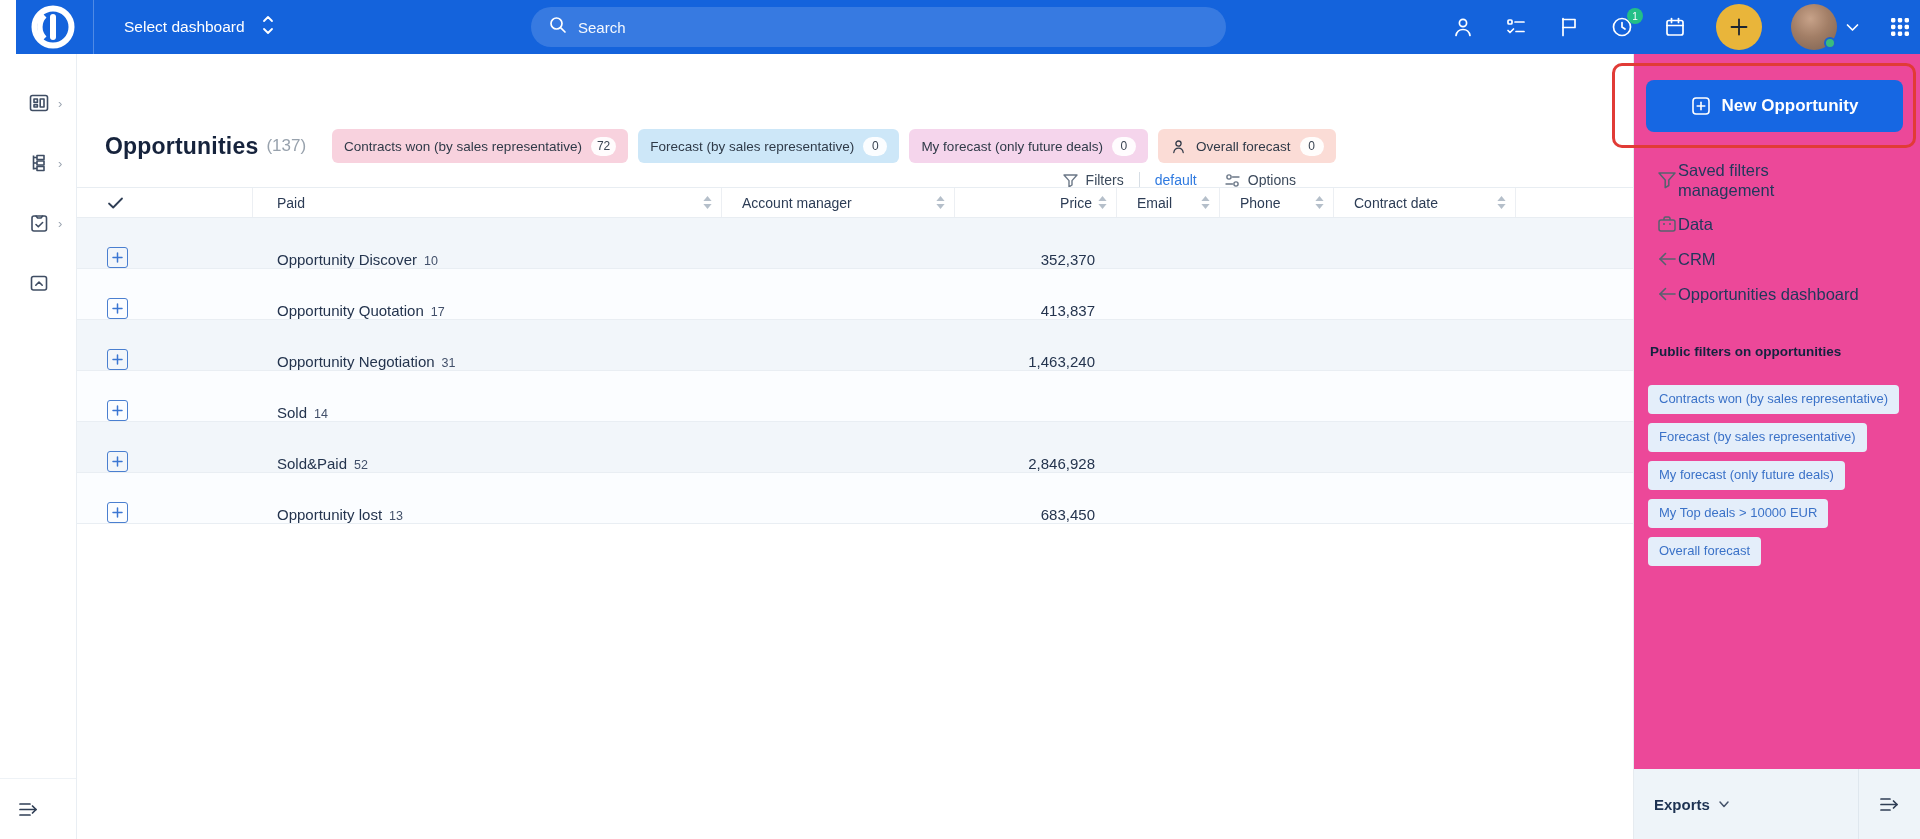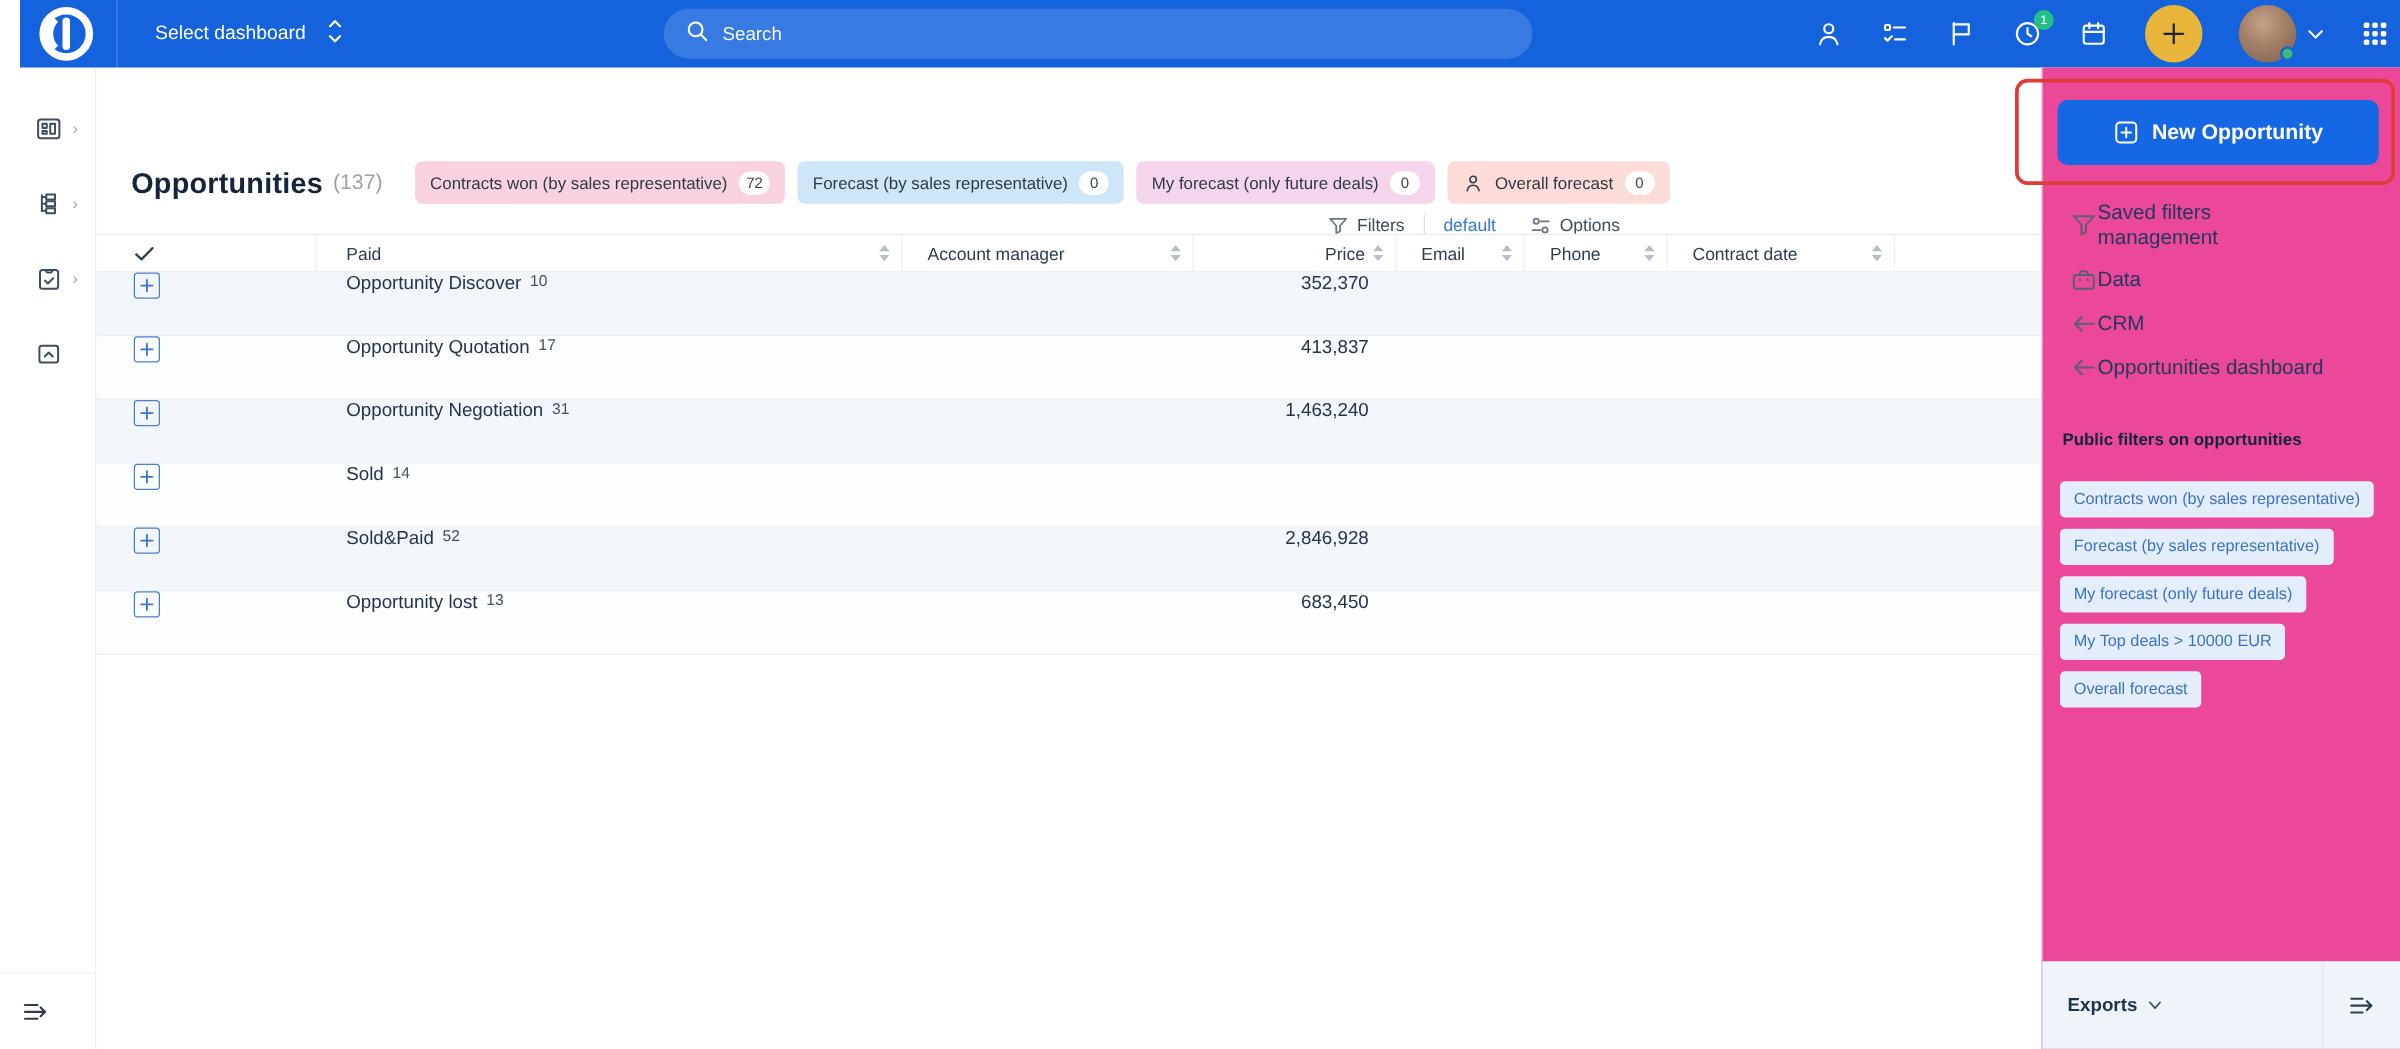--- a/index.html
+++ b/index.html
@@ -72,21 +72,21 @@
   .thead { height:31px; border-top:1px solid #e8edf2; border-bottom:1px solid #e8edf2; background:#fff; }
   .th { display:flex; align-items:center; justify-content:space-between; padding:0 9px 0 20px;
     border-right:1px solid #eceff3; font-size:14px; color:#2c3c55; cursor:pointer; white-space:nowrap; }
   .th:last-child { border-right:none; }
   .th-check { justify-content:flex-start; padding-left:30px; }
   .th-right { justify-content:flex-end; gap:6px; }
   .sort-ic { width:9px; height:13px; flex:0 0 auto; }
   .tr { height:51px; border-bottom:1px solid #e9eef3; cursor:pointer; }
   .tr:nth-child(odd) { background:#f2f6fa; }
   .tr:nth-child(even) { background:#fbfdff; }
-  .td { display:flex; align-items:flex-start; }
+  .td { display:flex; align-items:flex-end; }
   .td-check { padding-left:30px; }
   .expand-btn { width:21px; height:21px; border:1.4px solid #4a7fd0; border-radius:3px; background:transparent;
     display:flex; align-items:center; justify-content:center; cursor:pointer; padding:0; }
   .expand-btn svg { width:11px; height:11px; }
   .td-name { padding-left:24px; gap:7px; }
   .row-name { font-size:15px; color:#24344e; }
   .row-count { font-size:12.5px; color:#42506a; }
   .td-price { justify-content:flex-end; padding-right:22px; font-size:15px; color:#24344e; }
 
   

